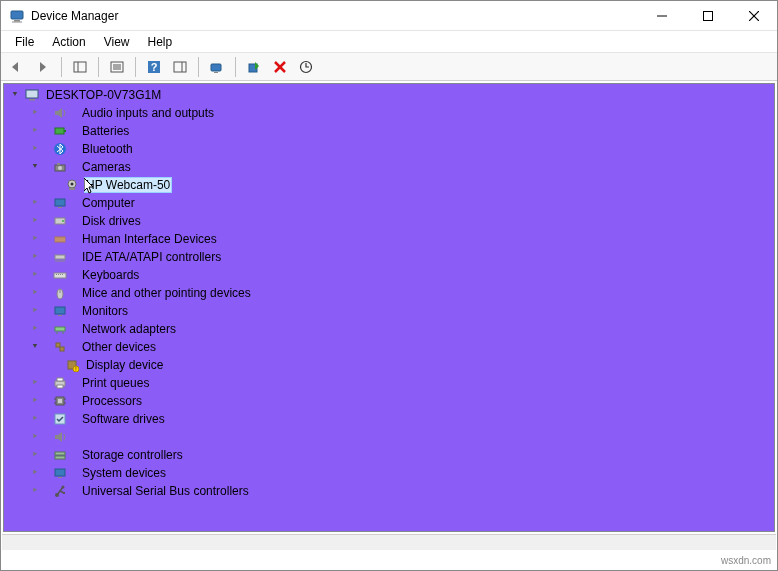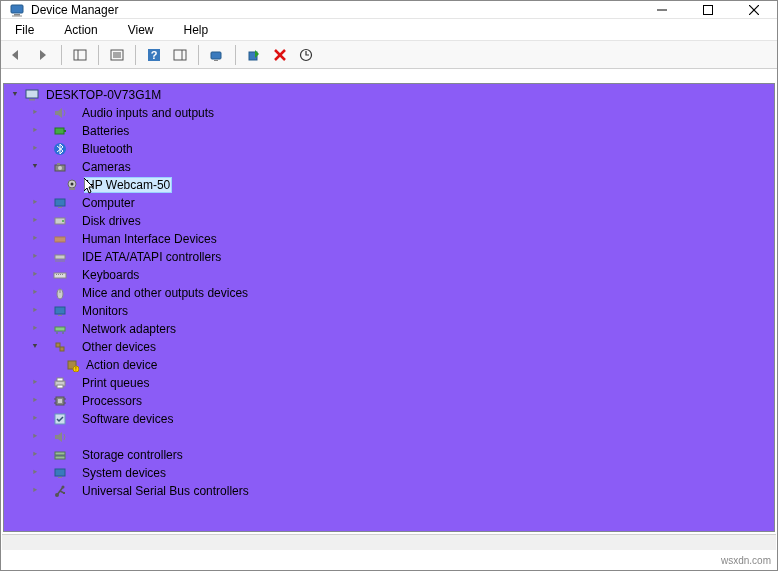--- a/index.html
+++ b/index.html
@@ -9,21 +9,21 @@
     font-size: 12px;
     background: #fff;
     color: #000;
     width: 778px;
     height: 571px;
     border: 1px solid #888;
     position: relative;
     overflow: hidden;
   }
   .titlebar {
-    height: 18px;
+    height: 30px;
     display: flex;
     align-items: center;
     padding-left: 8px;
     border-bottom: 1px solid #e5e5e5;
   }
   .titlebar .app-icon {
     width: 16px; height: 16px;
     margin-right: 6px;
     display: flex; align-items:center; justify-content:center;
   }
@@ -33,21 +33,21 @@
     width: 46px; height: 30px;
     display: flex; align-items: center; justify-content: center;
     font-family: "Segoe UI Symbol", sans-serif;
     font-size: 10px;
   }
   .menubar {
     height: 22px;
     display: flex;
     align-items: center;
     padding-left: 6px;
-    gap: 14px;
+    gap: 2px;
     border-bottom: 1px solid #e5e5e5;
   }
   .menu-item { padding: 2px 8px; }
   .toolbar {
     height: 28px;
     display: flex;
     align-items: center;
     padding-left: 4px;
     gap: 2px;
     border-bottom: 1px solid #d0d0d0;
@@ -367,21 +367,21 @@
   </div>
 
   <div class="tree-row indent-1">
     <span class="arrow collapsed"></span>
     <span class="dev-icon">
         <svg width="14" height="14">
           <ellipse cx="7" cy="8" rx="3" ry="5" fill="#ccc" stroke="#888"></ellipse>
           <line x1="7" y1="3" x2="7" y2="7" stroke="#888"></line>
         </svg>
       </span>
-    <span class="label">Mice and other outputs devices</span>
+    <span class="label">Mice and other pointing devices</span>
   </div>
 
   <div class="tree-row indent-1">
     <span class="arrow collapsed"></span>
     <span class="dev-icon">
         <svg width="14" height="14">
           <rect x="2" y="3" width="10" height="7" fill="#3a7abd" stroke="#255a8c"></rect>
           <rect x="5" y="11" width="4" height="1" fill="#888"></rect>
         </svg>
       </span>
@@ -413,21 +413,21 @@
 
   <div class="tree-row indent-2">
     <span class="arrow none"></span>
     <span class="dev-icon">
         <svg width="14" height="14">
           <rect x="3" y="3" width="8" height="8" fill="#a84" stroke="#763"></rect>
           <circle cx="11" cy="11" r="3" fill="#fc0" stroke="#a80"></circle>
           <text x="11" y="13" text-anchor="middle" font-size="5" fill="#000">!</text>
         </svg>
       </span>
-    <span class="label">Action device</span>
+    <span class="label">Display device</span>
   </div>
 
   <div class="tree-row indent-1">
     <span class="arrow collapsed"></span>
     <span class="dev-icon">
         <svg width="14" height="14">
           <rect x="2" y="5" width="10" height="5" fill="#ccc" stroke="#888"></rect>
           <rect x="4" y="2" width="6" height="3" fill="#fff" stroke="#888"></rect>
           <rect x="4" y="9" width="6" height="3" fill="#fff" stroke="#888"></rect>
         </svg>
@@ -451,21 +451,21 @@
   </div>
 
   <div class="tree-row indent-1">
     <span class="arrow collapsed"></span>
     <span class="dev-icon">
         <svg width="14" height="14">
           <rect x="2" y="2" width="10" height="10" fill="#cde" stroke="#69b"></rect>
           <path d="M4 7 L6 9 L10 5" stroke="#357" fill="none" stroke-width="1.5"></path>
         </svg>
       </span>
-    <span class="label">Software devices</span>
+    <span class="label">Software drives</span>
   </div>
 
   <div class="tree-row indent-1">
     <span class="arrow collapsed"></span>
     <span class="dev-icon">
         <svg width="14" height="14">
           <path d="M2 5 L5 5 L9 2 L9 12 L5 9 L2 9 Z" fill="#888"></path>
           <path d="M11 4 Q13 7 11 10" stroke="#888" fill="none"></path>
         </svg>
       </span>

